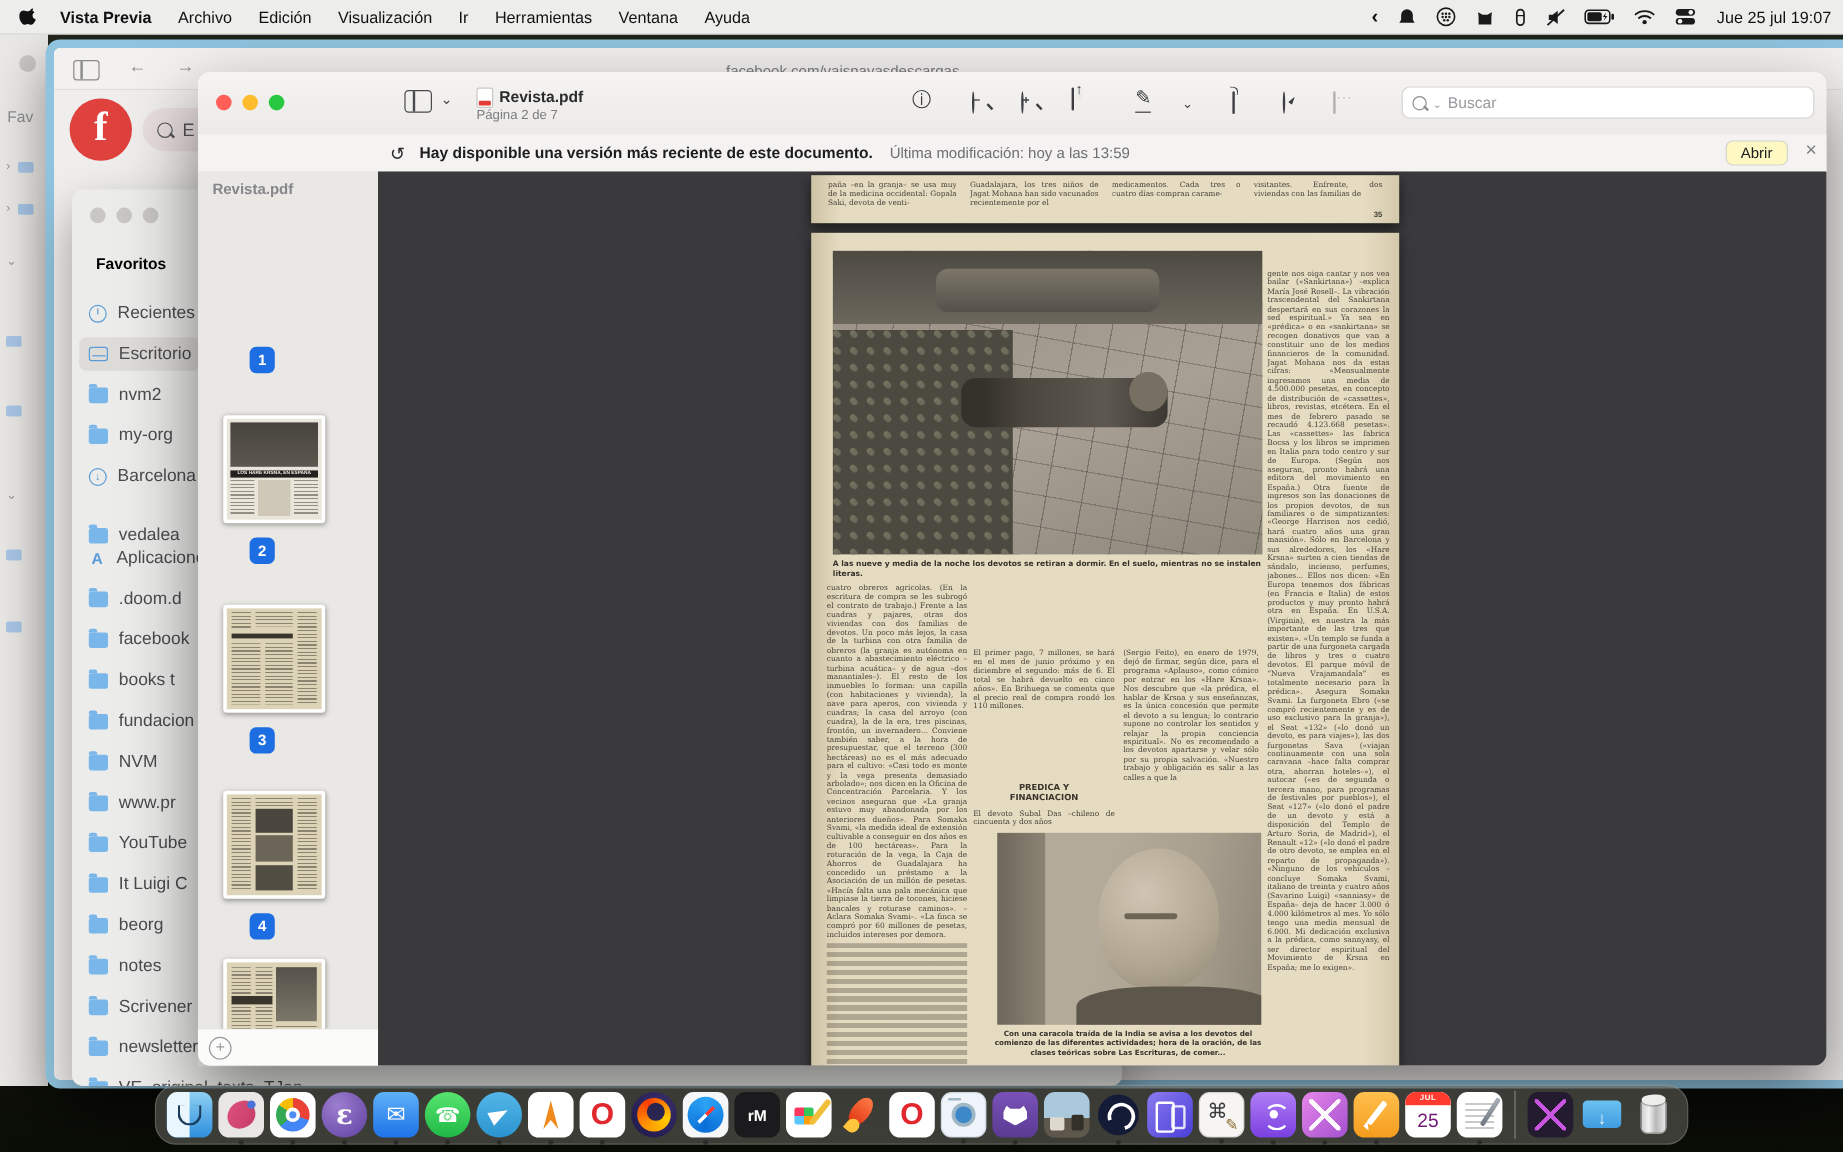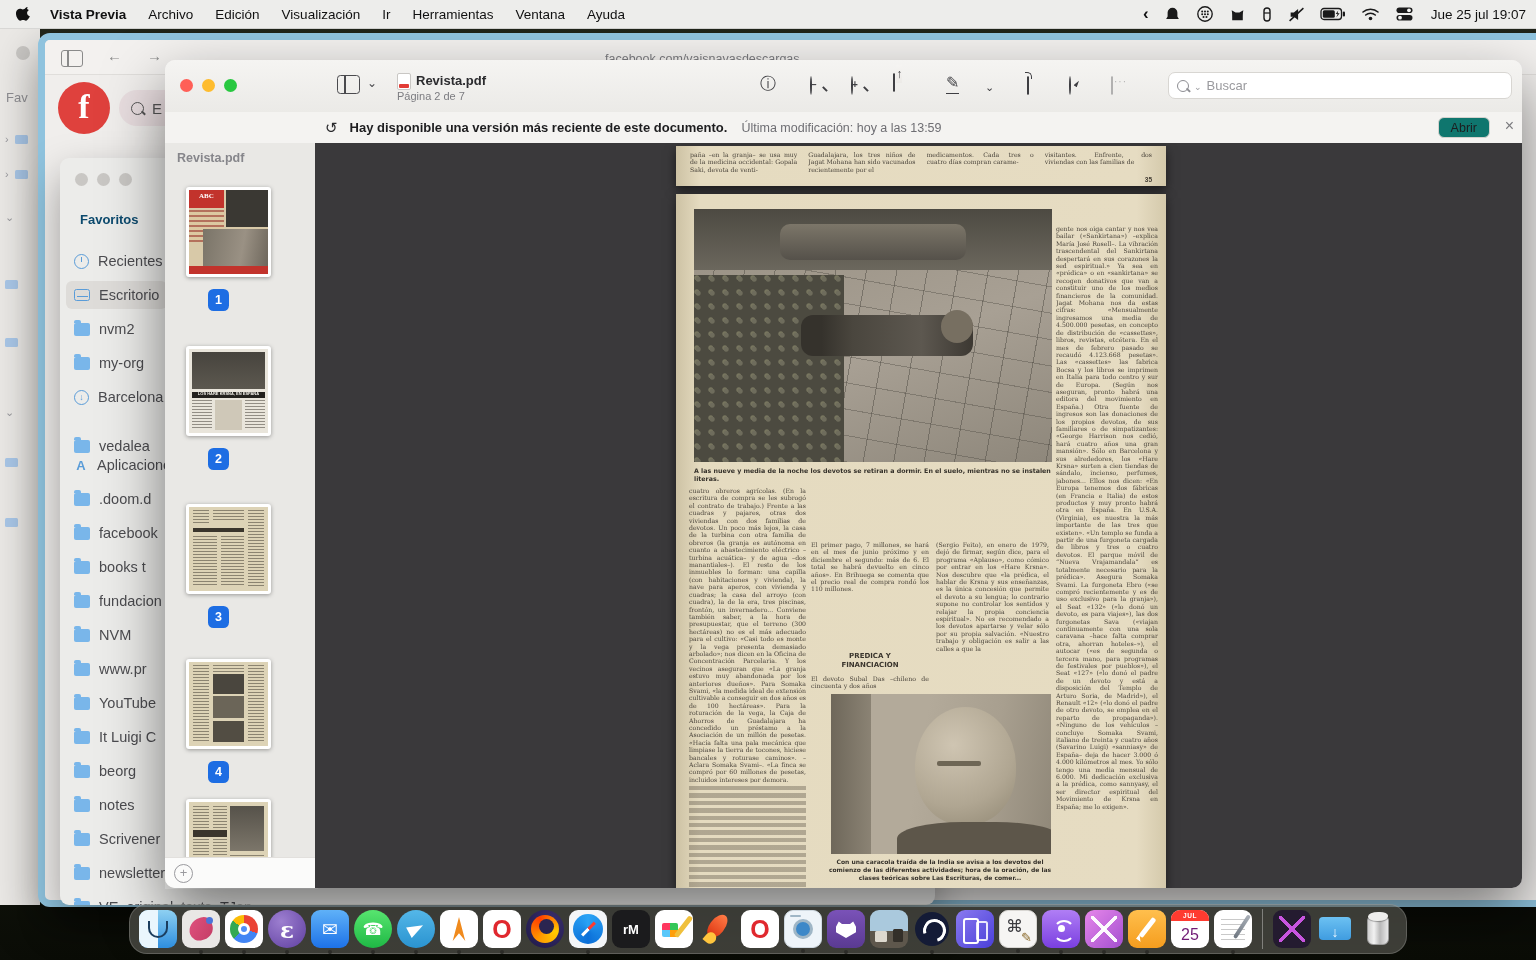--- a/index.html
+++ b/index.html
@@ -37,21 +37,21 @@
   #fb-logo{position:absolute;left:13px;top:42px;width:52px;height:52px;border-radius:50%;background:#df413d;
     color:#fff;font-weight:700;font-size:34px;text-align:center;line-height:50px;font-family:"Liberation Serif",serif;}
   #fb-search{position:absolute;left:74px;top:50px;width:104px;height:36px;border-radius:18px;background:#e9dee0;
     color:#555;display:flex;align-items:center;gap:8px;padding-left:12px;box-sizing:border-box;font-size:15px;}
   .mag-s{width:11px;height:11px;border:1.8px solid #555;border-radius:50%;position:relative;flex:none;}
   .mag-s::after{content:"";position:absolute;left:9px;top:9px;width:5px;height:1.8px;background:#555;transform:rotate(45deg);}
   
   #finder{position:absolute;left:60px;top:158px;width:875px;height:747px;background:#ececea;border-radius:9px;
     z-index:3;box-shadow:0 18px 40px rgba(0,0,0,.35);overflow:hidden;}
   #finder .tl{position:absolute;top:15px;width:13px;height:13px;border-radius:50%;background:#c9c7c4;}
-  #finder .sec{position:absolute;left:20px;top:54px;font-size:13px;font-weight:600;color:#0c4a6e;}
+  #finder .sec{position:absolute;left:20px;top:54px;font-size:13px;font-weight:600;color:#000000;}
   .fitem{position:absolute;left:14px;height:28px;display:flex;align-items:center;gap:9px;color:#4c4c50;
     font-size:14.5px;white-space:nowrap;}
   .fitem.sel{background:#dedcd9;border-radius:6px;padding:0 8px;margin-left:-8px;}
   .fico{width:16px;height:13px;flex:none;position:relative;}
   .fico.folder{background:#79b6ea;border-radius:2px;}
   .fico.folder::before{content:"";position:absolute;left:0;top:-2.5px;width:7px;height:3px;background:#79b6ea;
     border-radius:2px 2px 0 0;}
   .fico.clock{border:1.7px solid #5a9cd8;border-radius:50%;width:13px;height:13px;}
   .fico.clock::before{content:"";position:absolute;left:5.5px;top:2.5px;width:1.7px;height:5px;background:#5a9cd8;}
   .fico.desktop{border:1.7px solid #5a9cd8;border-radius:2.5px;width:14px;height:10px;}
@@ -101,21 +101,21 @@
   #pv-search .ph{color:#9a9a9e;font-size:13px;}
   #pv-search .chev{color:#9a9a9e;font-size:9px;margin-top:2px;}
   .mag-g{width:10px;height:10px;border:1.7px solid #8e8e93;border-radius:50%;position:relative;flex:none;}
   .mag-g::after{content:"";position:absolute;left:8px;top:8px;width:4.5px;height:1.7px;background:#8e8e93;transform:rotate(45deg);}
   
   #pv-notif{position:absolute;left:0;top:52px;right:0;height:31px;background:#f4f3f1;border-bottom:1px solid #dddbd7;
     display:flex;align-items:center;}
   #pv-notif .vico{margin-left:160px;font-size:15px;color:#2b2b2e;}
   #pv-notif .msg{margin-left:12px;font-size:13px;font-weight:700;color:#1d1d1f;}
   #pv-notif .det{margin-left:14px;font-size:12.5px;color:#6e6e73;}
-  #notif-open{position:absolute;right:32px;top:5px;background:#0f766e;border:1px solid #d4d2ce;border-radius:6px;
+  #notif-open{position:absolute;right:32px;top:5px;background:#fef9c3;border:1px solid #d4d2ce;border-radius:6px;
     padding:2.5px 12px;font-size:12.5px;color:#1d1d1f;}
   #notif-close{position:absolute;right:8px;top:5px;font-size:16px;color:#7a7a7e;}
   
   #pv-side{position:absolute;left:0;top:83px;width:150px;bottom:30px;background:#e9e8e5;border-right:1px solid #d6d4d0;
     overflow:hidden;}
   #pv-side .hdr{position:absolute;left:12px;top:8px;font-size:12.5px;font-weight:600;color:#86868b;}
   .thumb{position:absolute;left:21px;width:85px;background:#fff;border-radius:3px;padding:3px;box-sizing:border-box;
     box-shadow:0 1px 4px rgba(0,0,0,.35);}
   .tface{position:relative;overflow:hidden;width:79px;}
   .badge{position:absolute;width:21px;height:22px;background:#1d6de3;border-radius:5.5px;color:#fff;font-weight:700;
@@ -466,30 +466,20 @@
       <span class="vico">↺</span>
       <span class="msg">Hay disponible una versión más reciente de este documento.</span>
       <span class="det">Última modificación: hoy a las 13:59</span>
       <span id="notif-open">Abrir</span>
       <span id="notif-close">×</span>
     </div>
 
     <div id="pv-side">
       <div class="hdr">Revista.pdf</div>
 
-      <div class="thumb" style="top:44px">
-        <div class="tface" style="height:84px;background:#d8c9a8">
-          <div class="abs" style="left:0;top:0;width:44%;height:21%;background:#c2332c;color:#fff;
-            font:700 7px/7px 'Liberation Serif',serif;text-align:center;padding-top:3px;box-sizing:border-box">ABC</div>
-          <div class="abs" style="right:0;top:0;width:53%;height:44%;background:#3a3833"></div>
-          <div class="abs" style="left:0;top:24%;width:44%;height:38%;background:repeating-linear-gradient(rgba(150,40,30,.55) 0 2px,rgba(220,200,160,.9) 2px 5px)"></div>
-          <div class="abs" style="left:18%;top:47%;right:0;height:43%;background:linear-gradient(100deg,#7a7468,#9a9184 60%,#6e675c)"></div>
-          <div class="abs" style="left:0;bottom:0;right:0;height:9%;background:#c2332c"></div>
-        </div>
-      </div>
       <div class="badge" style="top:146px">1</div>
 
       <div class="thumb" style="top:203px">
         <div class="tface" style="height:84px;background:#e9e5db">
           <div class="abs" style="left:4%;top:3%;right:4%;height:45%;background:linear-gradient(#47443e,#5c584f)"></div>
           <div class="abs" style="left:4%;top:51%;right:4%;height:7%;background:#23211d;color:#f2efe8;
             font:700 4px/4.5px 'Liberation Sans',sans-serif;overflow:hidden;text-align:center">LOS HARE KRSNA, EN ESPAÑA</div>
           <div class="abs stripes" style="left:4%;top:61%;width:25%;bottom:3%"></div>
           <div class="abs" style="left:33%;top:61%;width:34%;bottom:3%;background:#cfc8b8"></div>
           <div class="abs stripes" style="right:4%;top:61%;width:25%;bottom:3%"></div>

